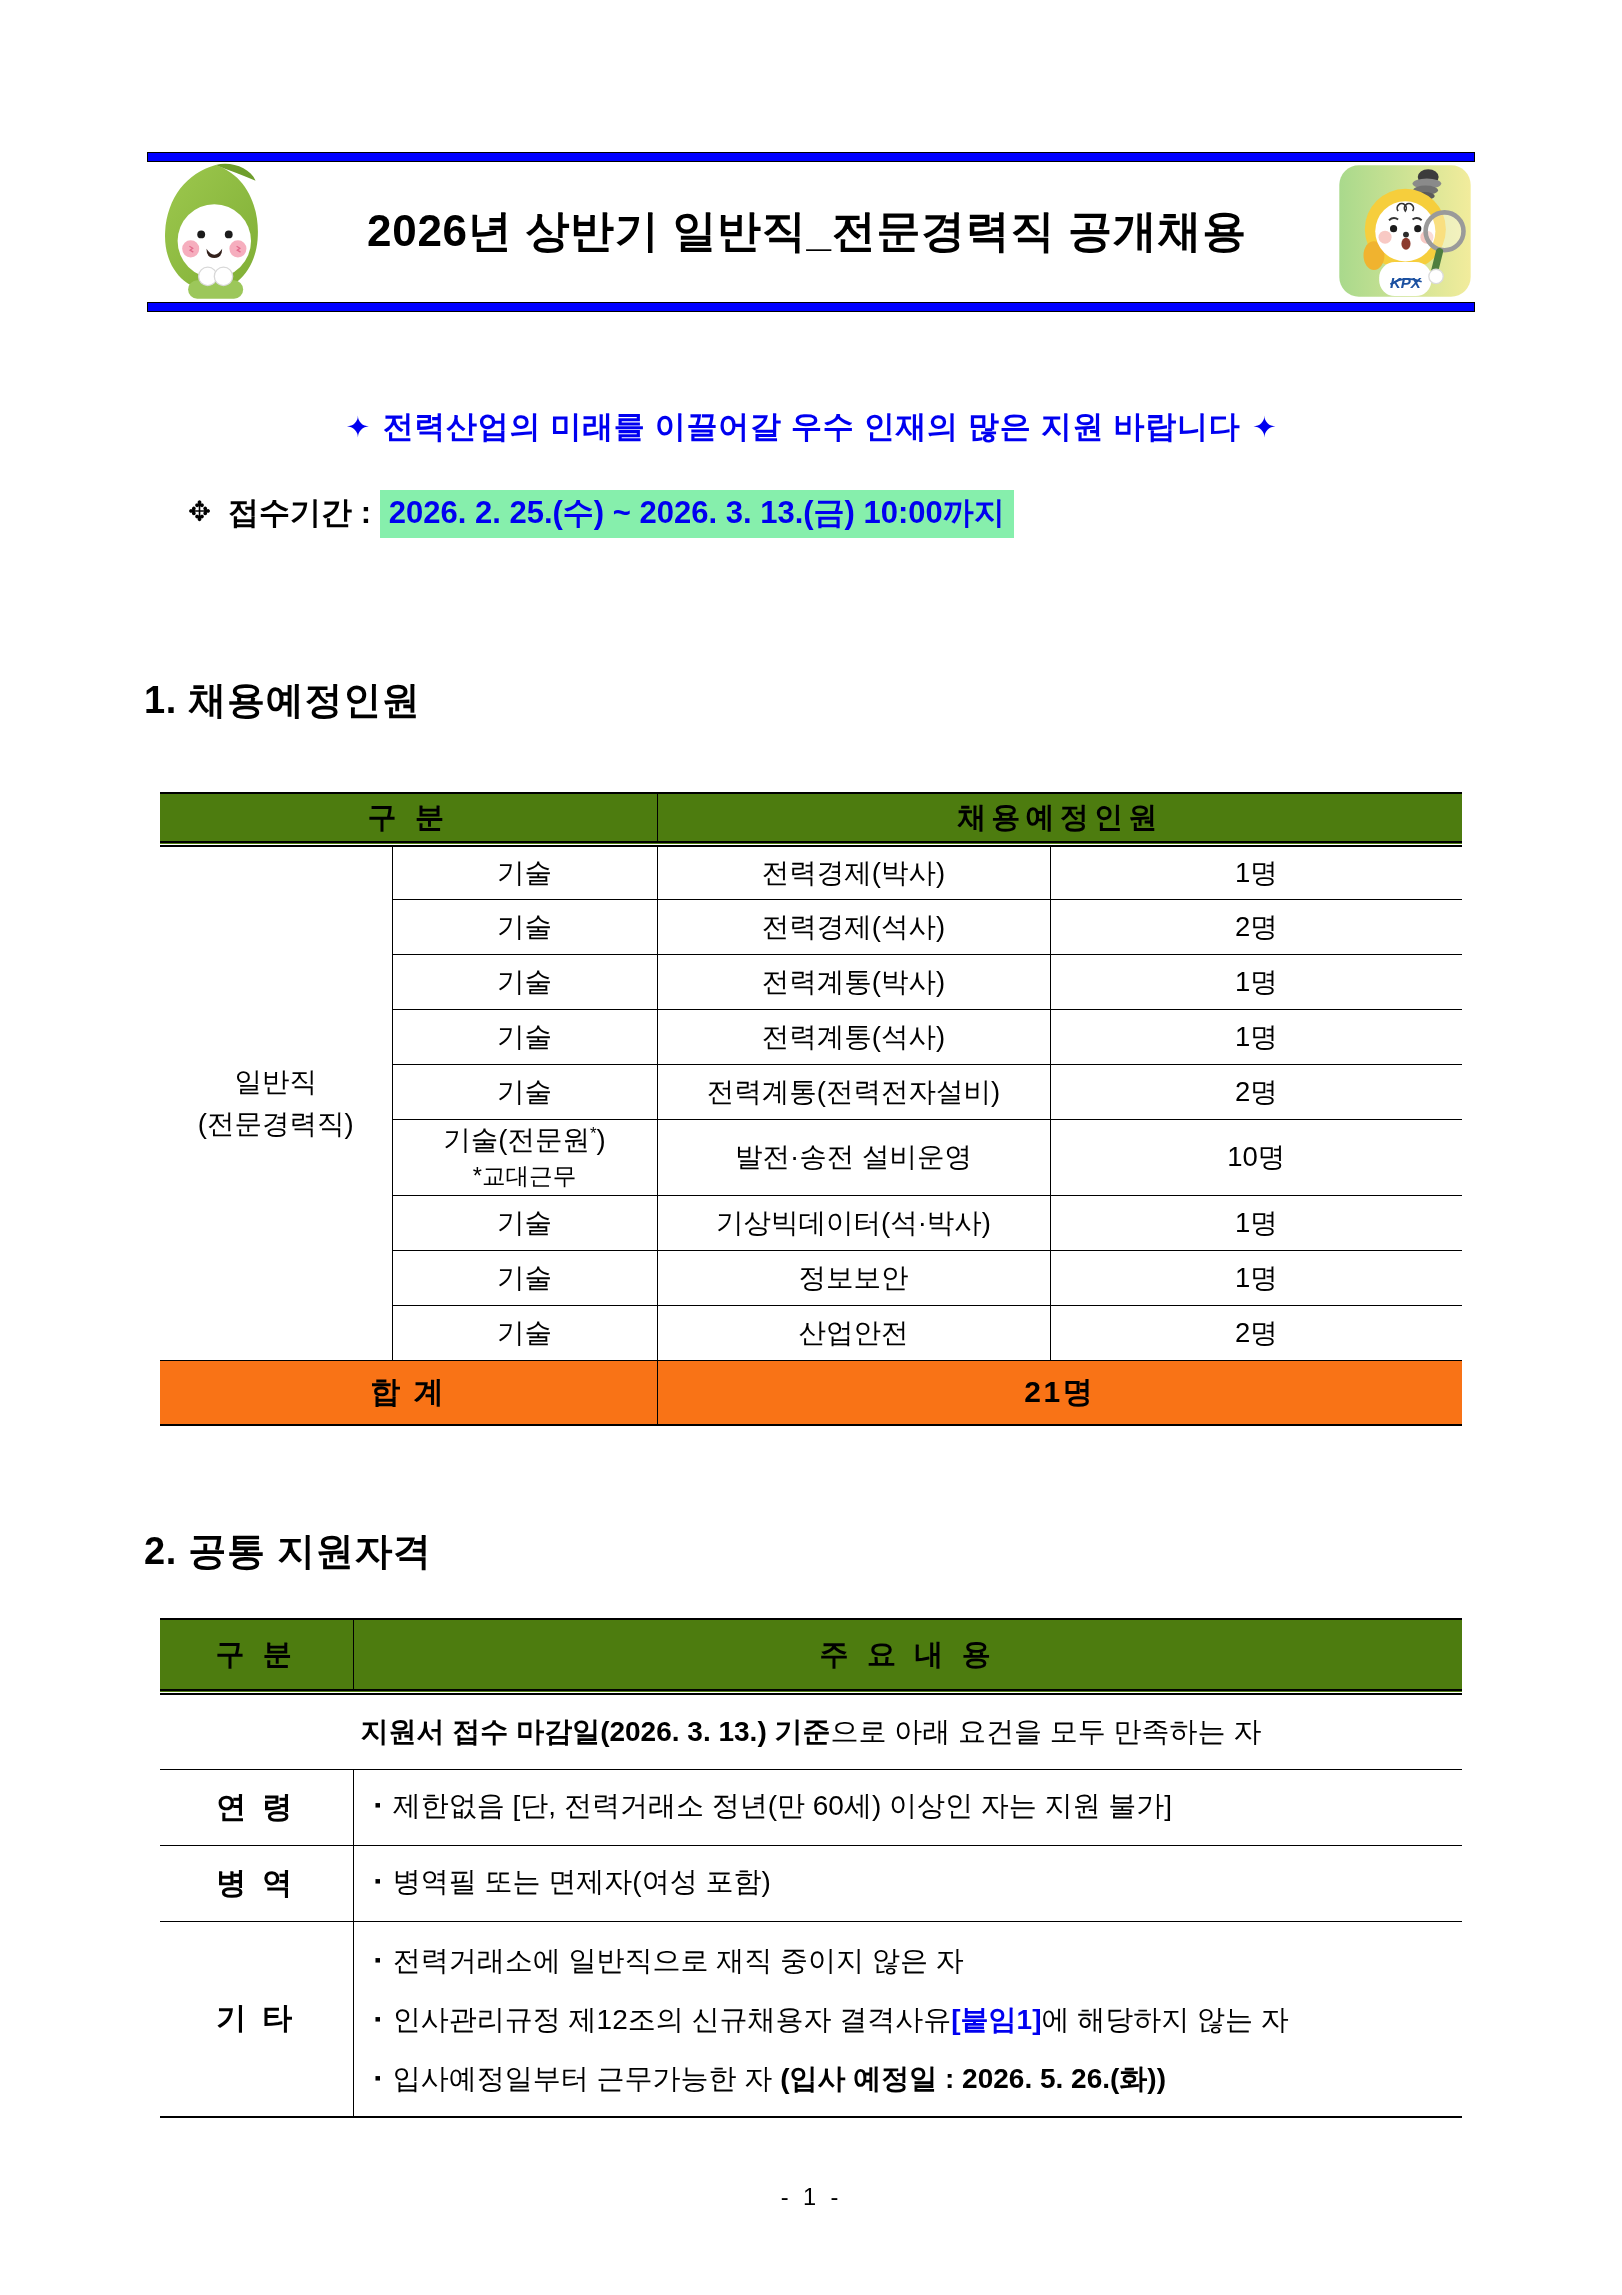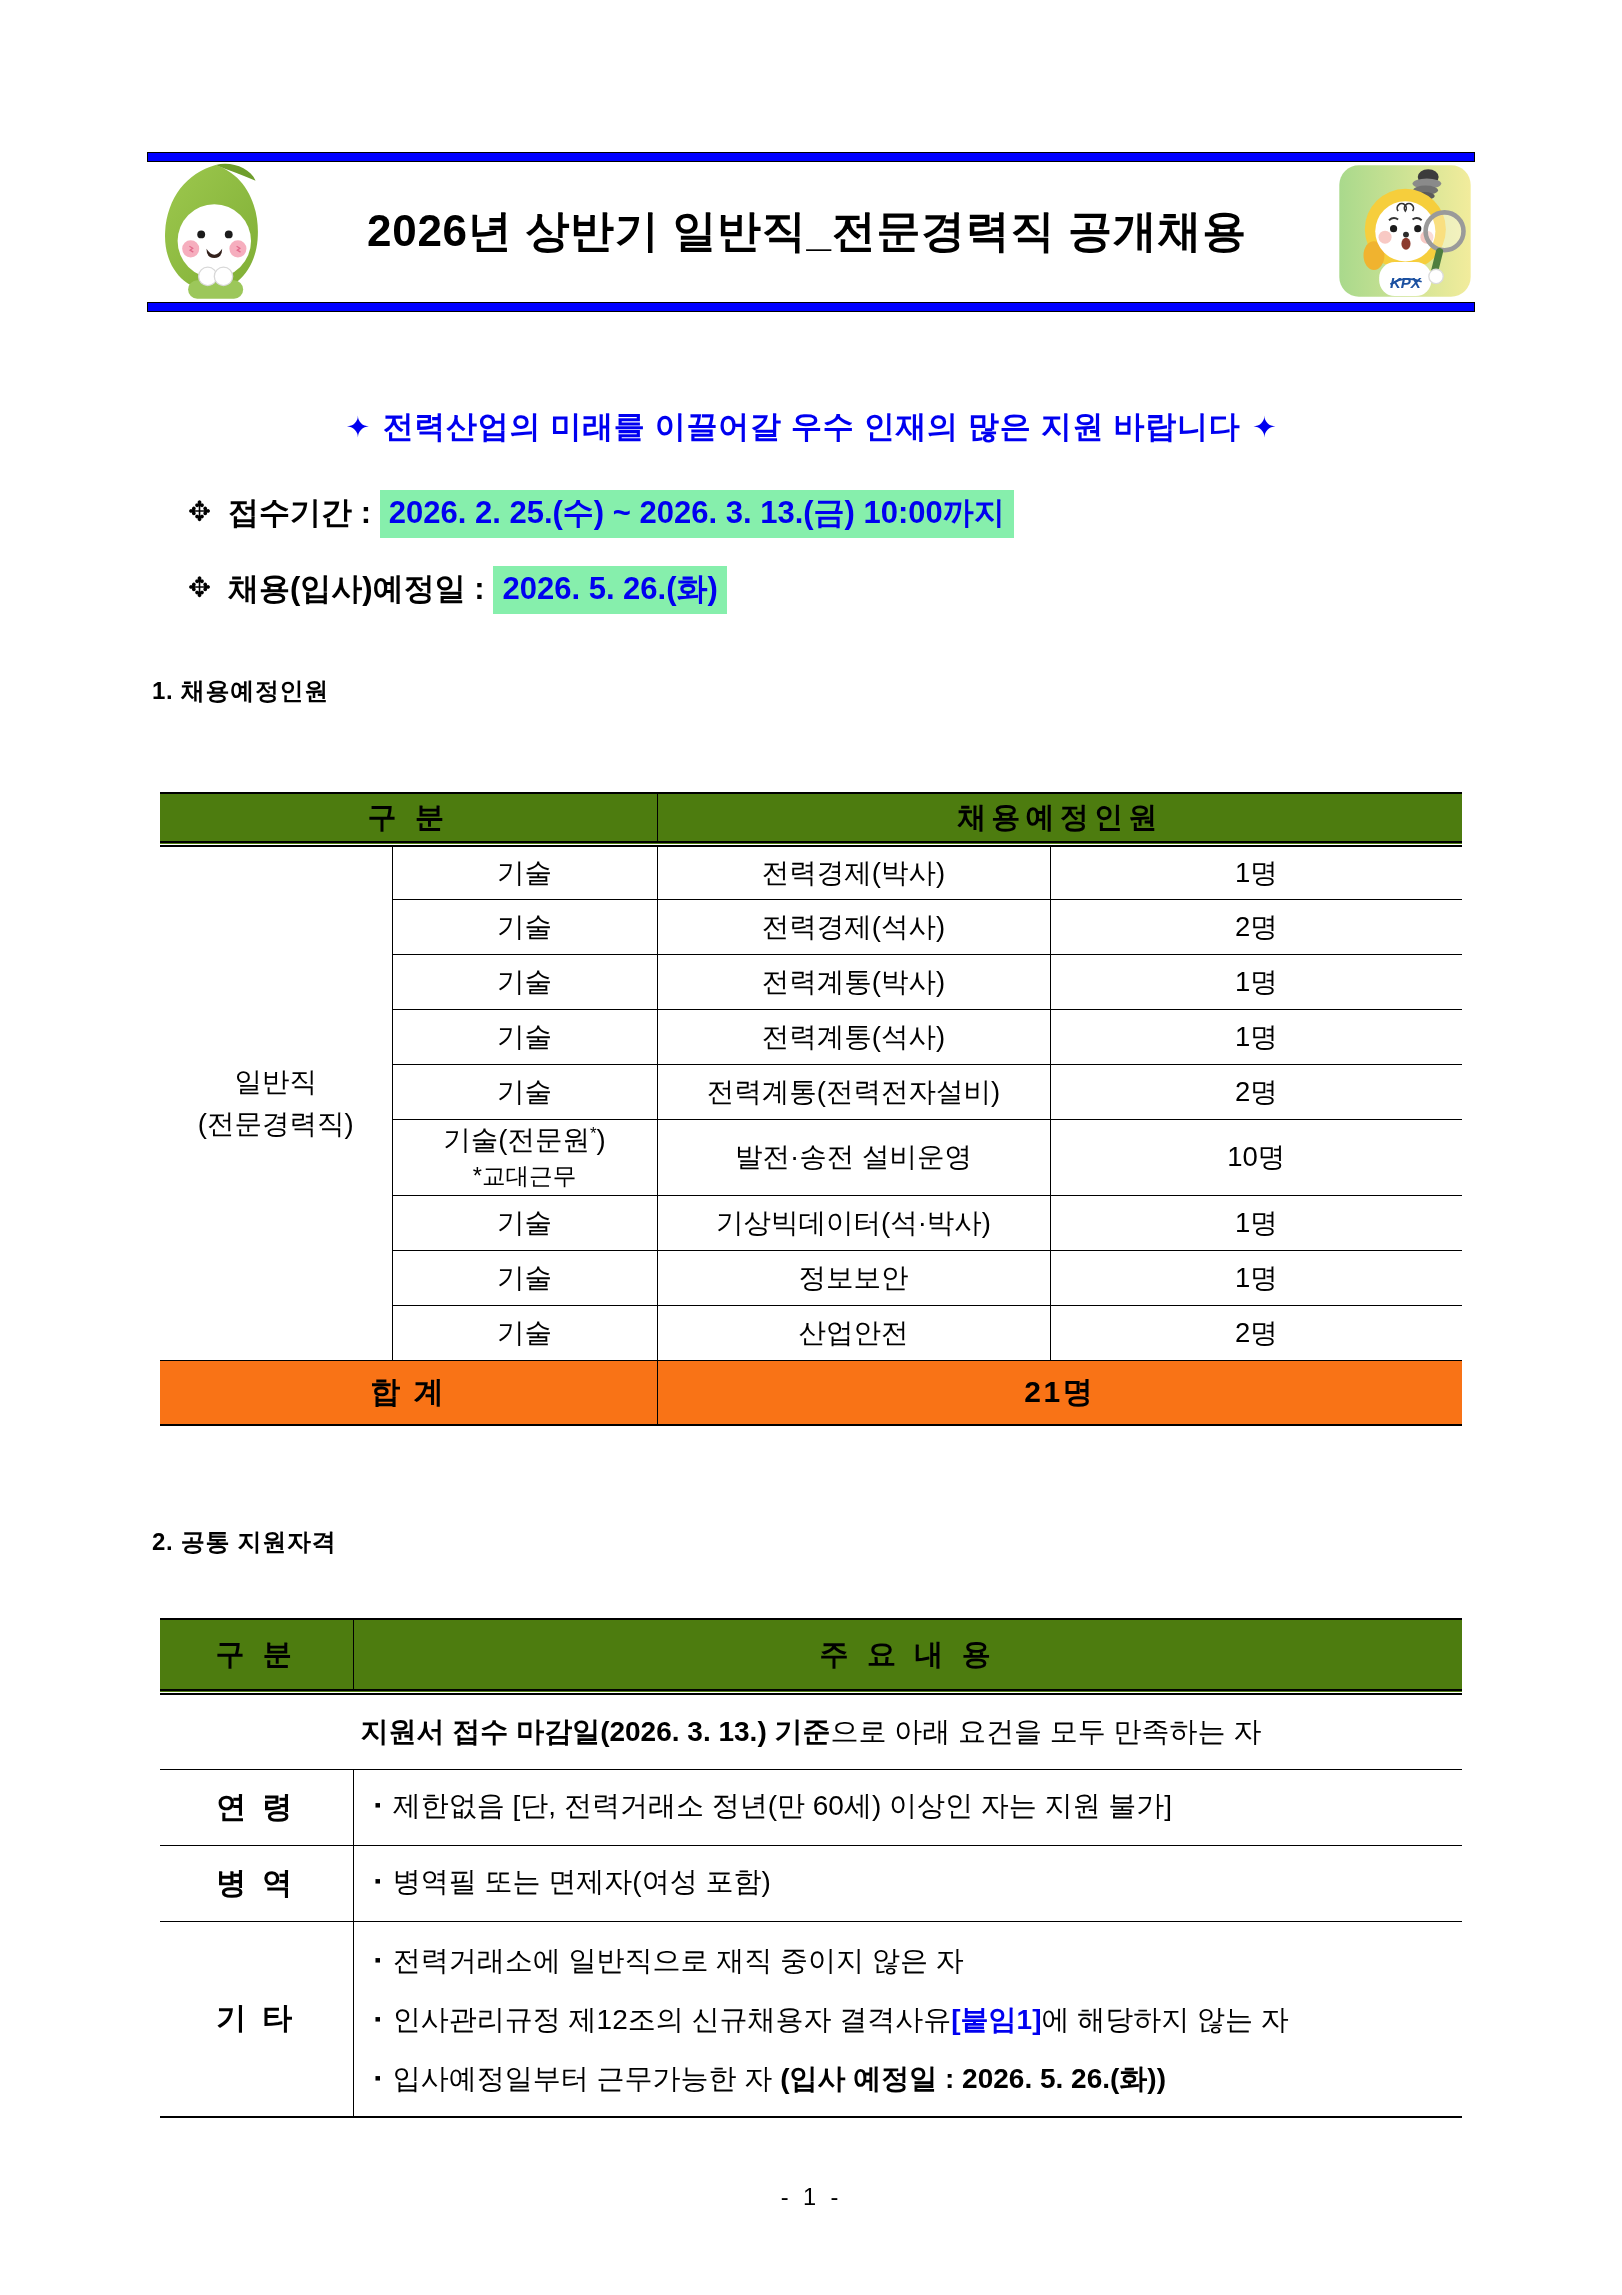--- a/index.html
+++ b/index.html
@@ -47,22 +47,22 @@
   .notice-1 { top: 492px; }
   .notice-2 { top: 568px; }
   .notice .bullet { font-size: 27.5px; margin-right: 17px; position: relative; top: -2px; }
   .notice .hl {
     background: #86efac; color: #0000F0;
     padding: 5.2px 9.2px 7.9px 9.2px;
   }
 
   
   .sec-heading {
-    position: absolute; left: 152px;
-    font-size: 24px; font-weight: bold; letter-spacing: 0.7px;
+    position: absolute; left: 144px;
+    font-size: 38px; font-weight: bold; letter-spacing: 0.7px;
   }
   .sec-1 { top: 675px; }
   .sec-2 { top: 1526px; }
 
   
   table { border-collapse: collapse; table-layout: fixed; }
   th, td { border: 1.3px solid #000; text-align: center; vertical-align: middle; }
   .bL0 { border-left: none !important; }
   .bR0 { border-right: none !important; }
   th {
@@ -188,23 +188,20 @@
     <div class="blue-bar"></div>
   </div>
 
   <div class="slogan">
     <span class="star">✦</span><span>전력산업의 미래를 이끌어갈 우수 인재의 많은 지원 바랍니다</span><span class="star">✦</span>
   </div>
 
   <div class="notice notice-1">
     <span class="bullet">✥</span><span>접수기간</span><span> : </span><span class="hl">2026. 2. 25.(수) ~ 2026. 3. 13.(금) 10:00까지</span>
   </div>
-  <div class="notice notice-2">
-    <span class="bullet">✥</span><span>채용(입사)예정일</span><span> : </span><span class="hl">2026. 5. 26.(화)</span>
-  </div>
 
   <div class="sec-heading sec-1">1. 채용예정인원</div>
 
   <table class="t1">
     <colgroup>
         <col style="width:232px">
         <col style="width:265px">
         <col style="width:393px">
         <col style="width:412px">
       </colgroup>

